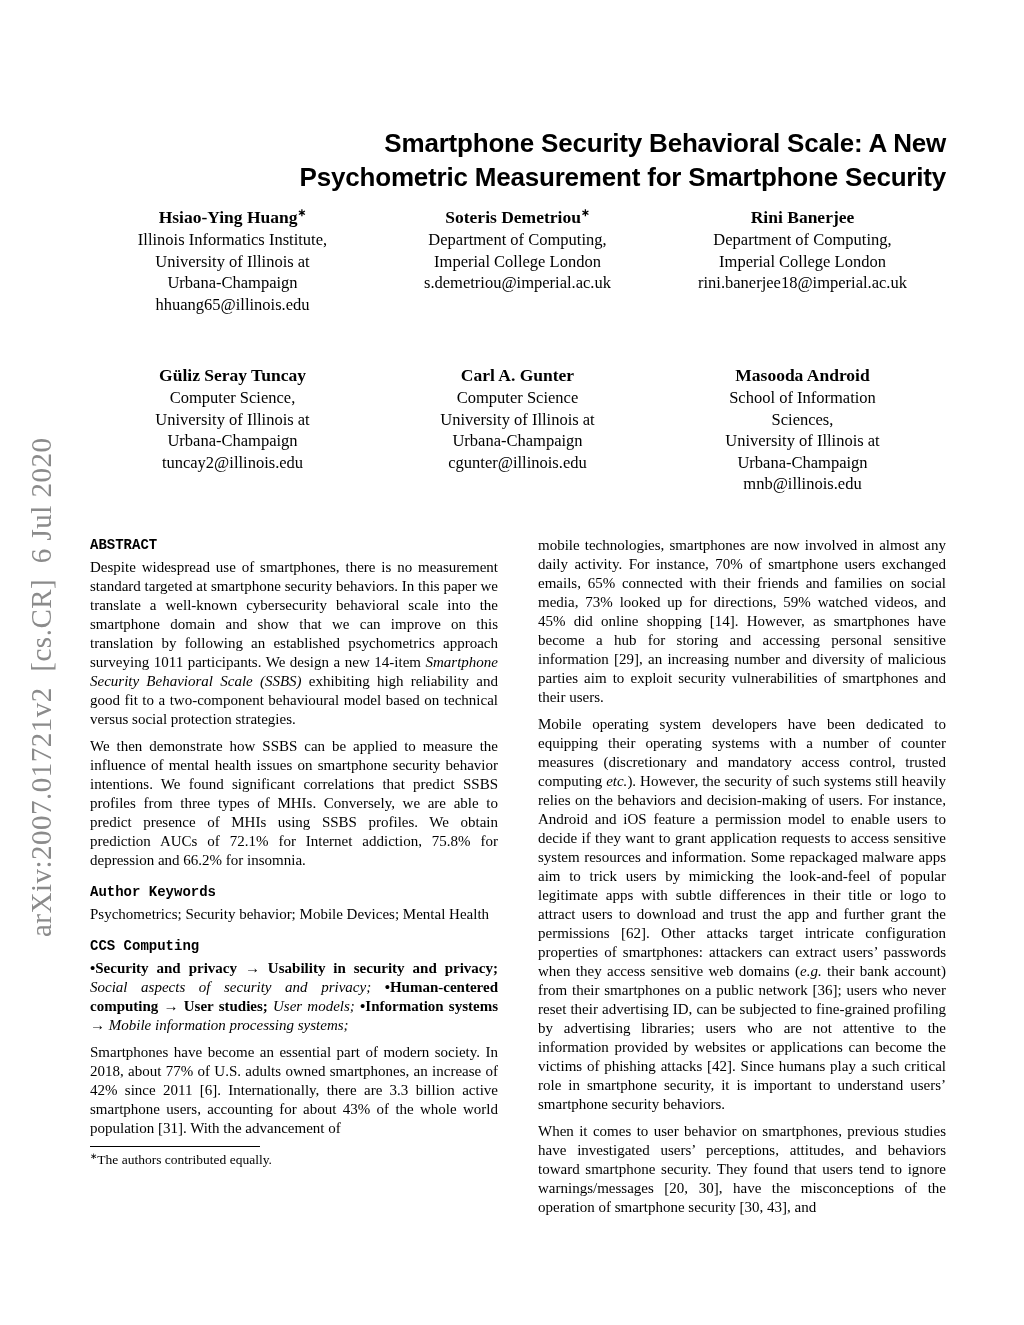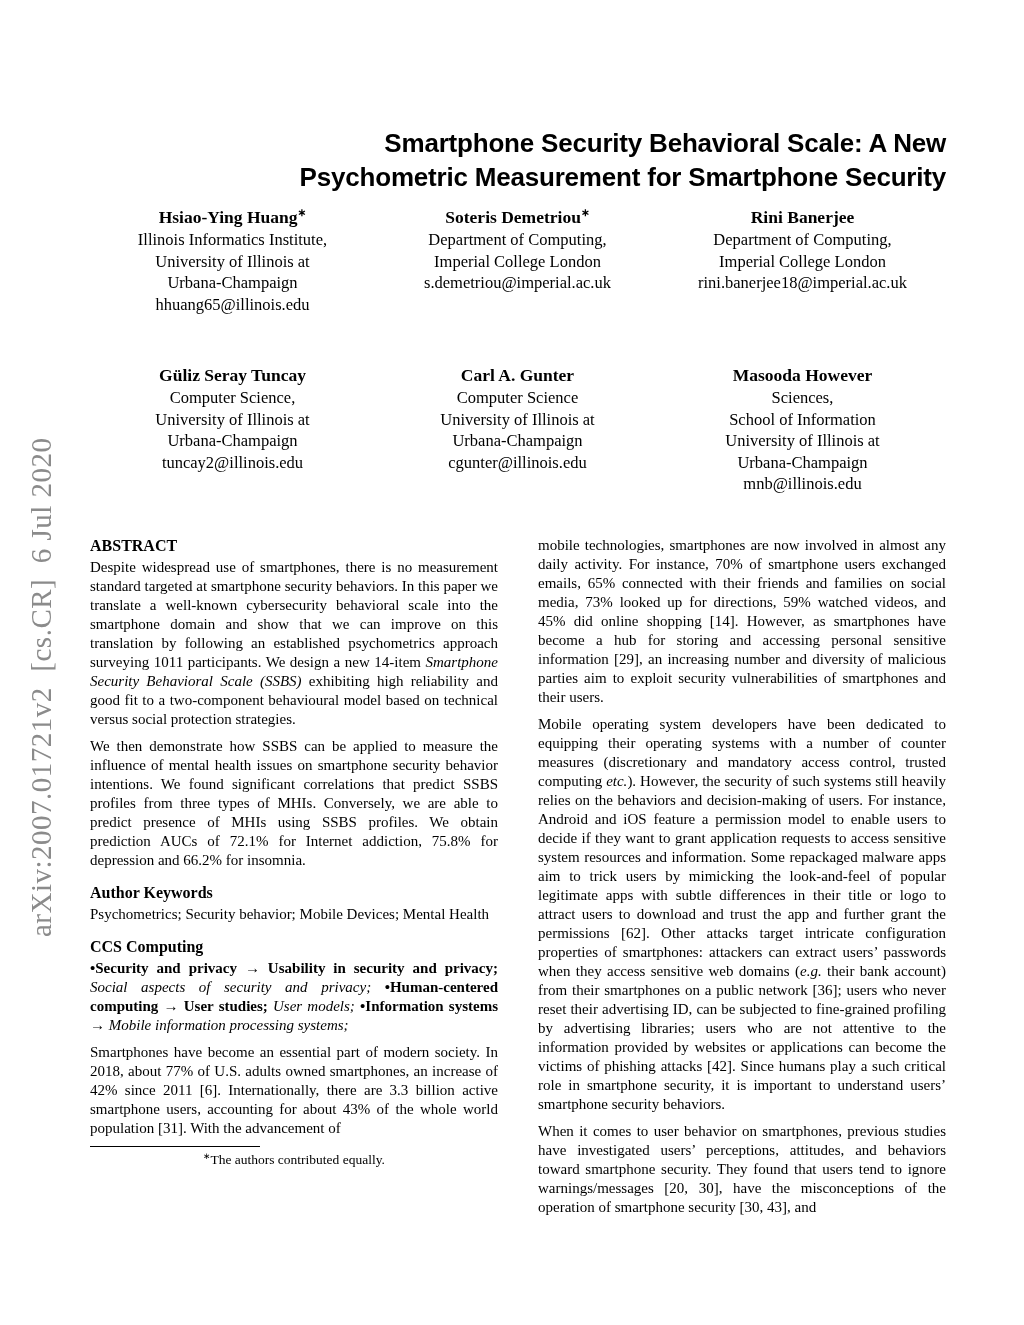--- a/index.html
+++ b/index.html
@@ -67,37 +67,37 @@
     overflow: hidden;
   }
   .col {
     width: 408px;
     text-align: justify;
     font-size: 15px;
     line-height: 19px;
   }
   .col p { margin: 0 0 8px 0; }
   .col h2 {
-    font-family: Liberation Serif, serif;
-    font-size: 16px;
+    font-family: Liberation Mono, monospace;
+    font-size: 14px;
     line-height: 19px;
     font-weight: bold;
     margin: 13px 0 3px 0;
   }
   .col h2.first { margin-top: 0; }
   .footnote { margin-top: 7px; }
   .footnote-rule {
     width: 170px;
     border-top: 1.4px solid #000;
     margin-bottom: 4px;
   }
   .footnote-text {
     font-size: 13.5px;
     line-height: 17px;
-    text-align: center;
+    text-align: left;
   }
   sup { font-size: 65%; line-height: 0; }
   i { font-style: italic; }
   b { font-weight: bold; }
 </style>
 </head>
 <body>
 
 <div class="page">
 
@@ -141,23 +141,23 @@
         <div class="author-line">tuncay2@illinois.edu</div>
       </div>
       <div class="author">
         <div class="author-name"><span>Carl A. Gunter</span><sup></sup></div>
         <div class="author-line">Computer Science</div>
         <div class="author-line">University of Illinois at</div>
         <div class="author-line">Urbana-Champaign</div>
         <div class="author-line">cgunter@illinois.edu</div>
       </div>
       <div class="author">
-        <div class="author-name"><span>Masooda However</span><sup></sup></div>
+        <div class="author-name"><span>Masooda Android</span><sup></sup></div>
+        <div class="author-line">School of Information</div>
         <div class="author-line">Sciences,</div>
-        <div class="author-line">School of Information</div>
         <div class="author-line">University of Illinois at</div>
         <div class="author-line">Urbana-Champaign</div>
         <div class="author-line">mnb@illinois.edu</div>
       </div>
     </div>
 
     <div class="columns">
 
       <div class="col">
         <h2 class="first">ABSTRACT</h2>

